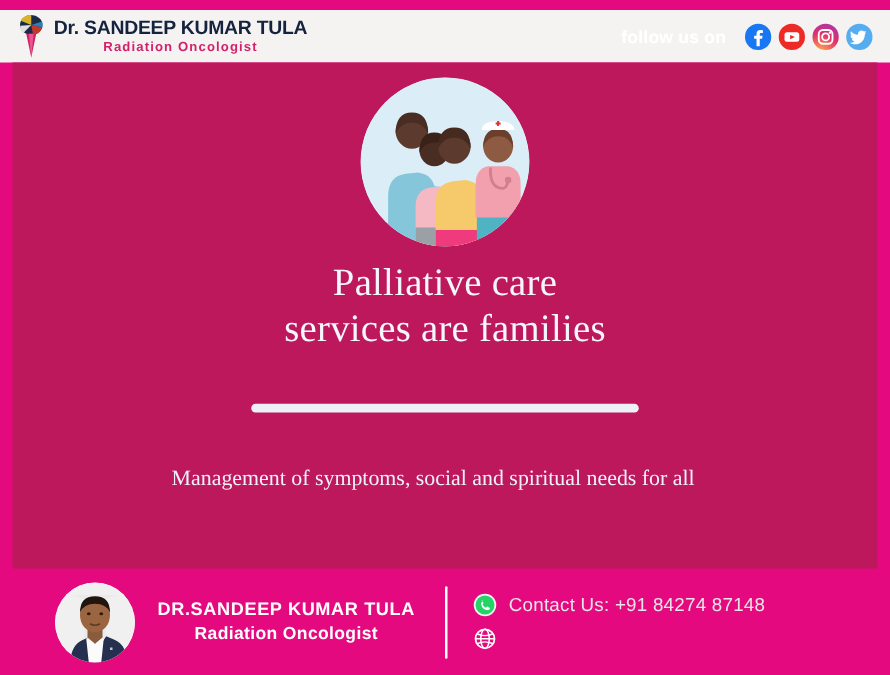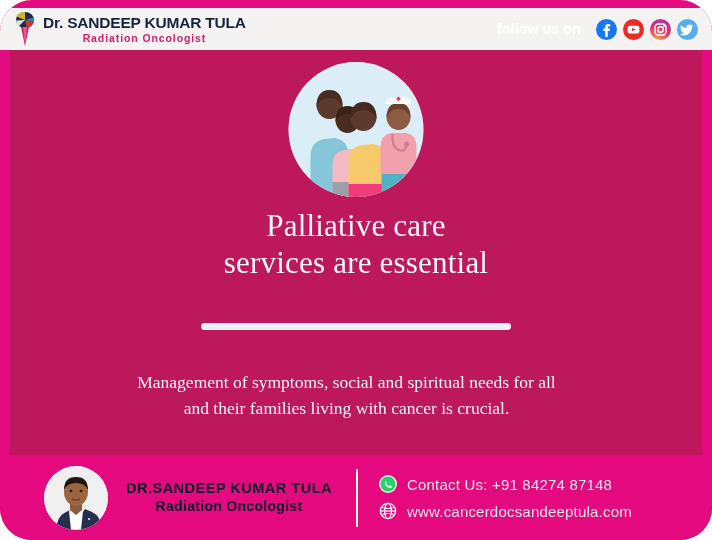--- a/index.html
+++ b/index.html
@@ -14,21 +14,20 @@
     overflow: hidden;
   }
 
   #poster {
     position: relative;
     width: 712px;
     height: 540px;
     background: #e5097f;
     box-sizing: border-box;
     overflow: hidden;
-    border-radius: 32px;
   }
 
   
   #header-band {
     position: absolute;
     left: 0;
     top: 8px;
     width: 712px;
     height: 42px;
     background: #f4f3f1;
@@ -178,21 +177,21 @@
     margin-left: 44px;
     background: #ffffff;
     overflow: hidden;
     flex: 0 0 auto;
     position: relative;
   }
   #doctor-photo svg { display: block; }
 
   #footer-identity {
     margin-left: 18px;
-    color: #0f172a;
+    color: #ffffff;
     text-align: center;
     line-height: 1.28;
   }
   #footer-name {
     font-size: 14.5px;
     font-weight: bold;
     letter-spacing: 0.5px;
     white-space: nowrap;
   }
   #footer-role {
@@ -331,28 +330,27 @@
           <rect x="108" y="36" width="4" height="1.6" fill="#e03030"></rect>
           <rect x="109.2" y="34.8" width="1.6" height="4" fill="#e03030"></rect>
           <path d="M104 72 q-1 13 6 16 q7 3 8-6" fill="none" stroke="#cf7f8d" stroke-width="2.2"></path>
           <circle cx="118" cy="82" r="2.6" fill="#cf7f8d"></circle>
         </g>
       </svg>
     </div>
 
     <div id="headline">
       <div>Palliative care</div>
-      <div>services are essential</div>
+      <div>services are families</div>
     </div>
 
     <div id="headline-rule"></div>
 
     <div id="subtext">
       <div>Management of symptoms, social and spiritual needs for all</div>
-      <div>and their families living with cancer is crucial.</div>
     </div>
   </div>
 
   <div id="footer">
 
     <div id="doctor-photo">
       <svg width="64" height="64" viewBox="0 0 64 64">
         <circle cx="32" cy="32" r="32" fill="#f0f0f0"></circle>
         <path d="M32 64 a32 32 0 0 0 -22-54 l44 0 a32 32 0 0 0 -22 54 Z" fill="#eaeaea"></path>
 
@@ -397,18 +395,17 @@
       <div class="contact-row">
         <span class="contact-icon">
           <svg width="20" height="20" viewBox="0 0 20 20">
             <circle cx="10" cy="10" r="7.6" fill="none" stroke="#ffffff" stroke-width="1.4"></circle>
             <ellipse cx="10" cy="10" rx="3.4" ry="7.6" fill="none" stroke="#ffffff" stroke-width="1.2"></ellipse>
             <line x1="2.4" y1="10" x2="17.6" y2="10" stroke="#ffffff" stroke-width="1.2"></line>
             <path d="M4.0 6.2 q6 2.6 12 0" fill="none" stroke="#ffffff" stroke-width="1.1"></path>
             <path d="M4.0 13.8 q6-2.6 12 0" fill="none" stroke="#ffffff" stroke-width="1.1"></path>
           </svg>
         </span>
-        <span class="contact-text">www.cancerdocsandeeptula.com</span>
       </div>
     </div>
   </div>
 
 </div>
 
 </body></html>

